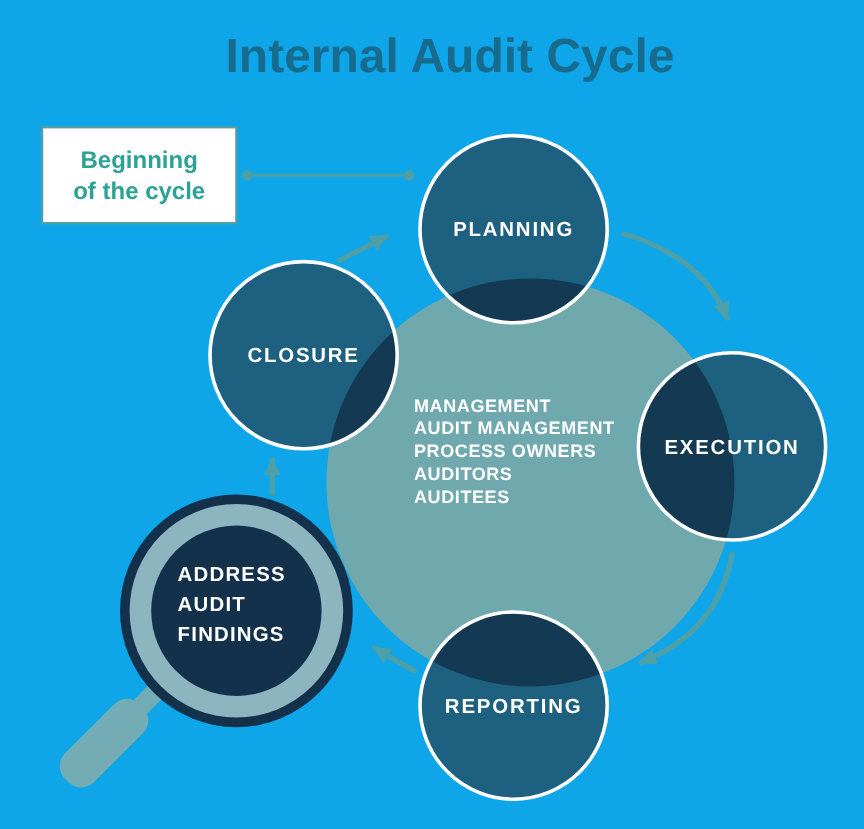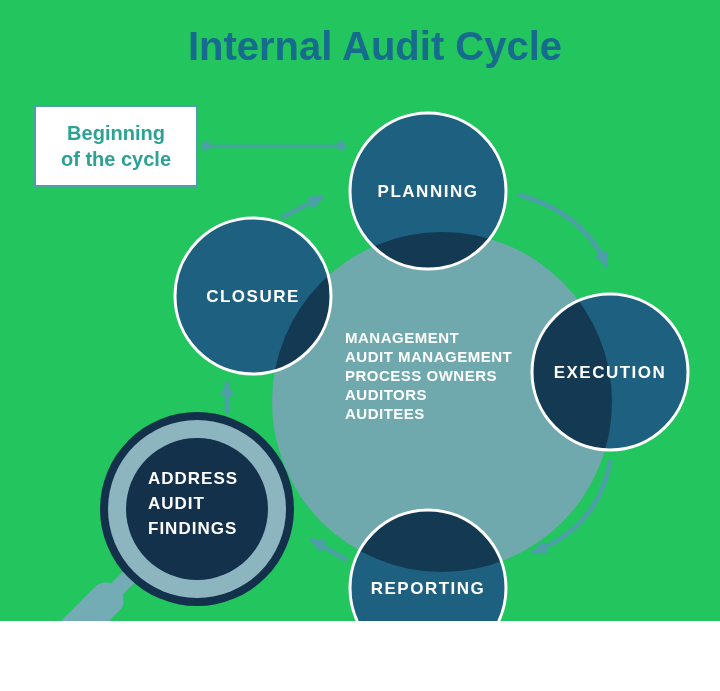--- a/index.html
+++ b/index.html
@@ -1,20 +1,20 @@
 <!DOCTYPE html>
 <html><head>
 <meta charset="utf-8">
 <style>
   html, body { margin: 0; padding: 0; background: #ffffff; }
   .canvas {
     position: relative;
     width: 720px;
-    height: 621px;
-    background: #22c55e;
+    height: 691px;
+    background: #0ea5e9;
     font-family: "Liberation Sans", sans-serif;
     overflow: hidden;
   }
   svg { position: absolute; top: 0; left: 0; }
   .title-text {
     font-family: "Liberation Sans", sans-serif;
     font-size: 40px;
     font-weight: 700;
     fill: #176C8E;
   }

